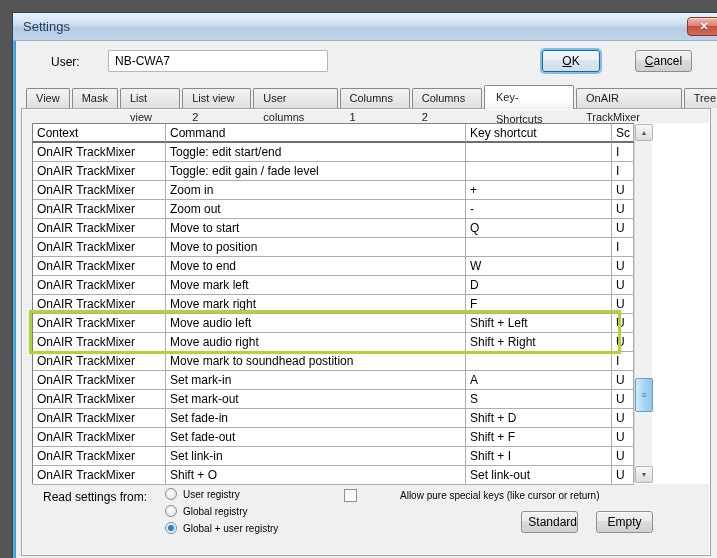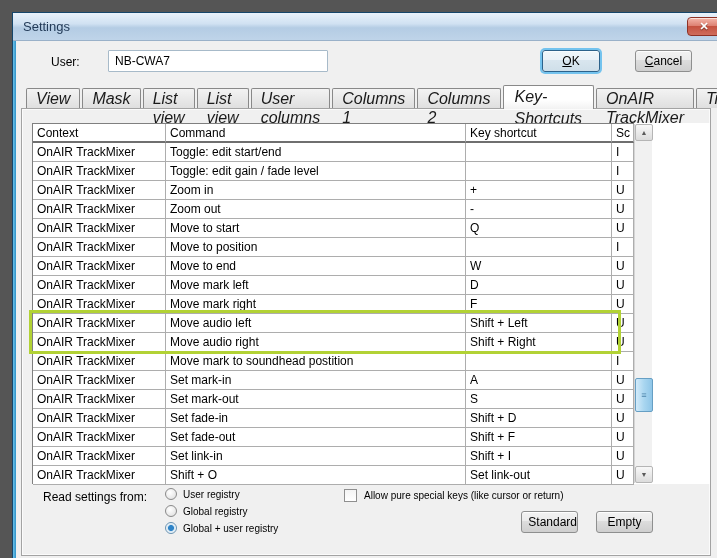--- a/index.html
+++ b/index.html
@@ -39,24 +39,23 @@
     position:absolute;height:22px;font-size:12px;color:#000;text-align:center;line-height:20px;
     border:1px solid #8e8f8f;border-radius:3px;cursor:pointer;
     background:linear-gradient(180deg,#f2f2f2 0%,#ebebeb 45%,#dddddd 46%,#cfcfcf 100%);
     box-shadow:inset 0 1px 0 #fdfdfd;
   }
   .btn-ok{left:529px;top:37px;width:58px;border:1px solid #2c628b;box-shadow:0 0 0 2px #74c3ee, inset 0 1px 0 #f8fcff;background:linear-gradient(180deg,#f0f6fa 0%,#e9f1f7 45%,#d9e6ef 46%,#cfdfe9 100%);}
   .btn-cancel{left:622px;top:37px;width:57px;}
   
   .tabstrip{position:absolute;left:13px;top:72px;height:23px;display:flex;align-items:flex-end;z-index:5;}
   .tab{
-    height:20px;line-height:19px;padding:0 9px;margin-right:2px;font-size:16px;color:#1a1a1a;
+    height:20px;line-height:19px;padding:0 9px;margin-right:2px;font-size:11px;color:#1a1a1a;
     border:1px solid #898989;border-bottom:none;border-radius:2px 2px 0 0;cursor:pointer;
     background:linear-gradient(180deg,#f3f3f3,#dfdfdf);
-    font-style:italic;
   }
   .tab.active{
     height:24px;line-height:22px;margin-bottom:-1px;padding:0 11px;position:relative;z-index:6;
     background:linear-gradient(180deg,#ffffff 60%,#f2f2f2);
   }
   
   .frame{position:absolute;left:8px;top:95px;width:690px;height:448px;border:1px solid #a3a3a3;background:#f0f0f0;box-shadow:inset 0 0 0 1px #fbfbfb;}
   .white-rect{position:absolute;left:19px;top:110px;width:678px;height:361px;background:#fff;z-index:6;}
   
   .grid{
@@ -226,21 +225,21 @@
   </div>
   <div class="radio-row" style="left:152px;top:492px;">
     <span class="radio-dot"></span>
     <span class="radio-label">Global registry</span>
   </div>
   <div class="radio-row checked" style="left:152px;top:509px;">
     <span class="radio-dot"></span>
     <span class="radio-label">Global + user registry</span>
   </div>
 
-  <div class="check-row" style="left:331px;top:476px;">
+  <div class="check-row" style="left:331px;top:476px;gap:36px;">
     <span class="check-box"></span>
     <span class="radio-label">Allow pure special keys (like cursor or return)</span>
   </div>
 
   <div class="btn btn-standard">Standard</div>
   <div class="btn btn-empty">Empty</div>
 
 </div>
 
 </body></html>

